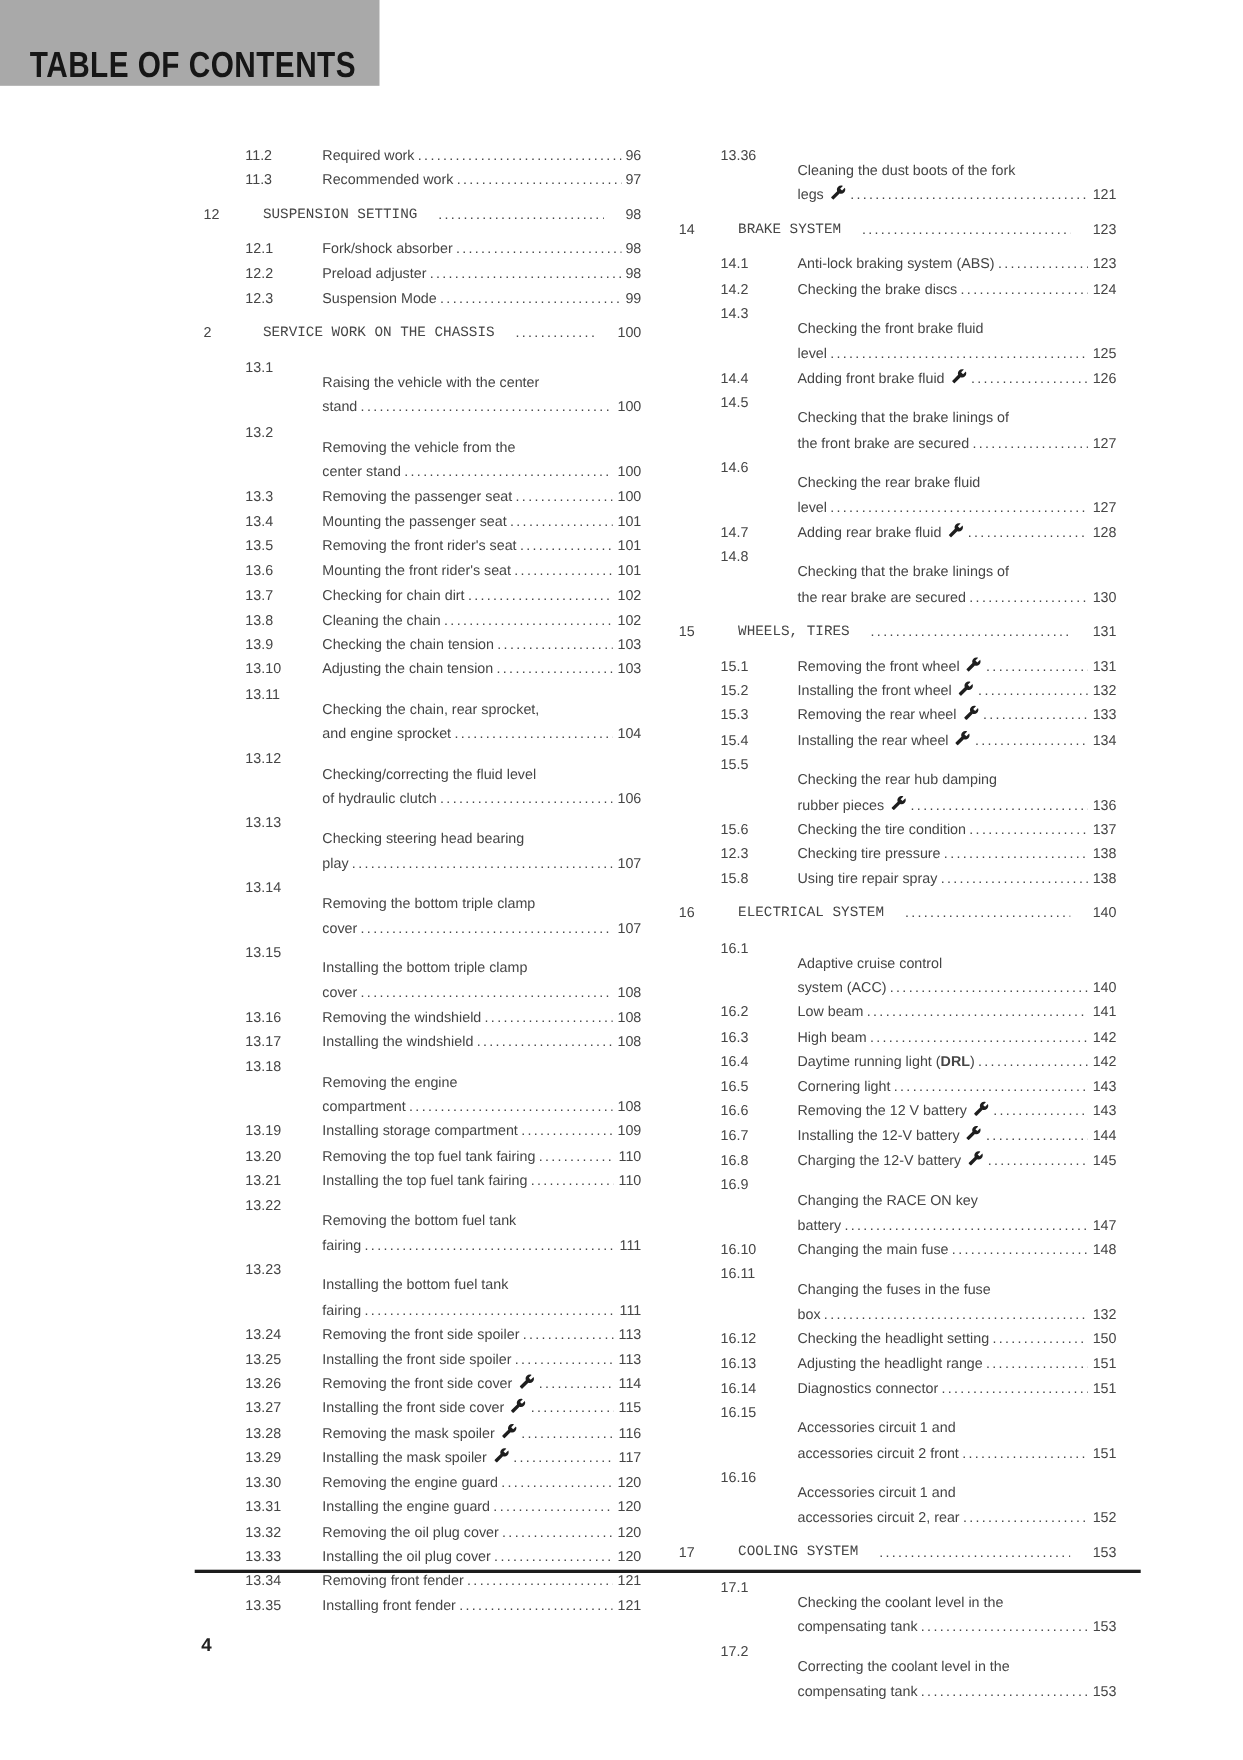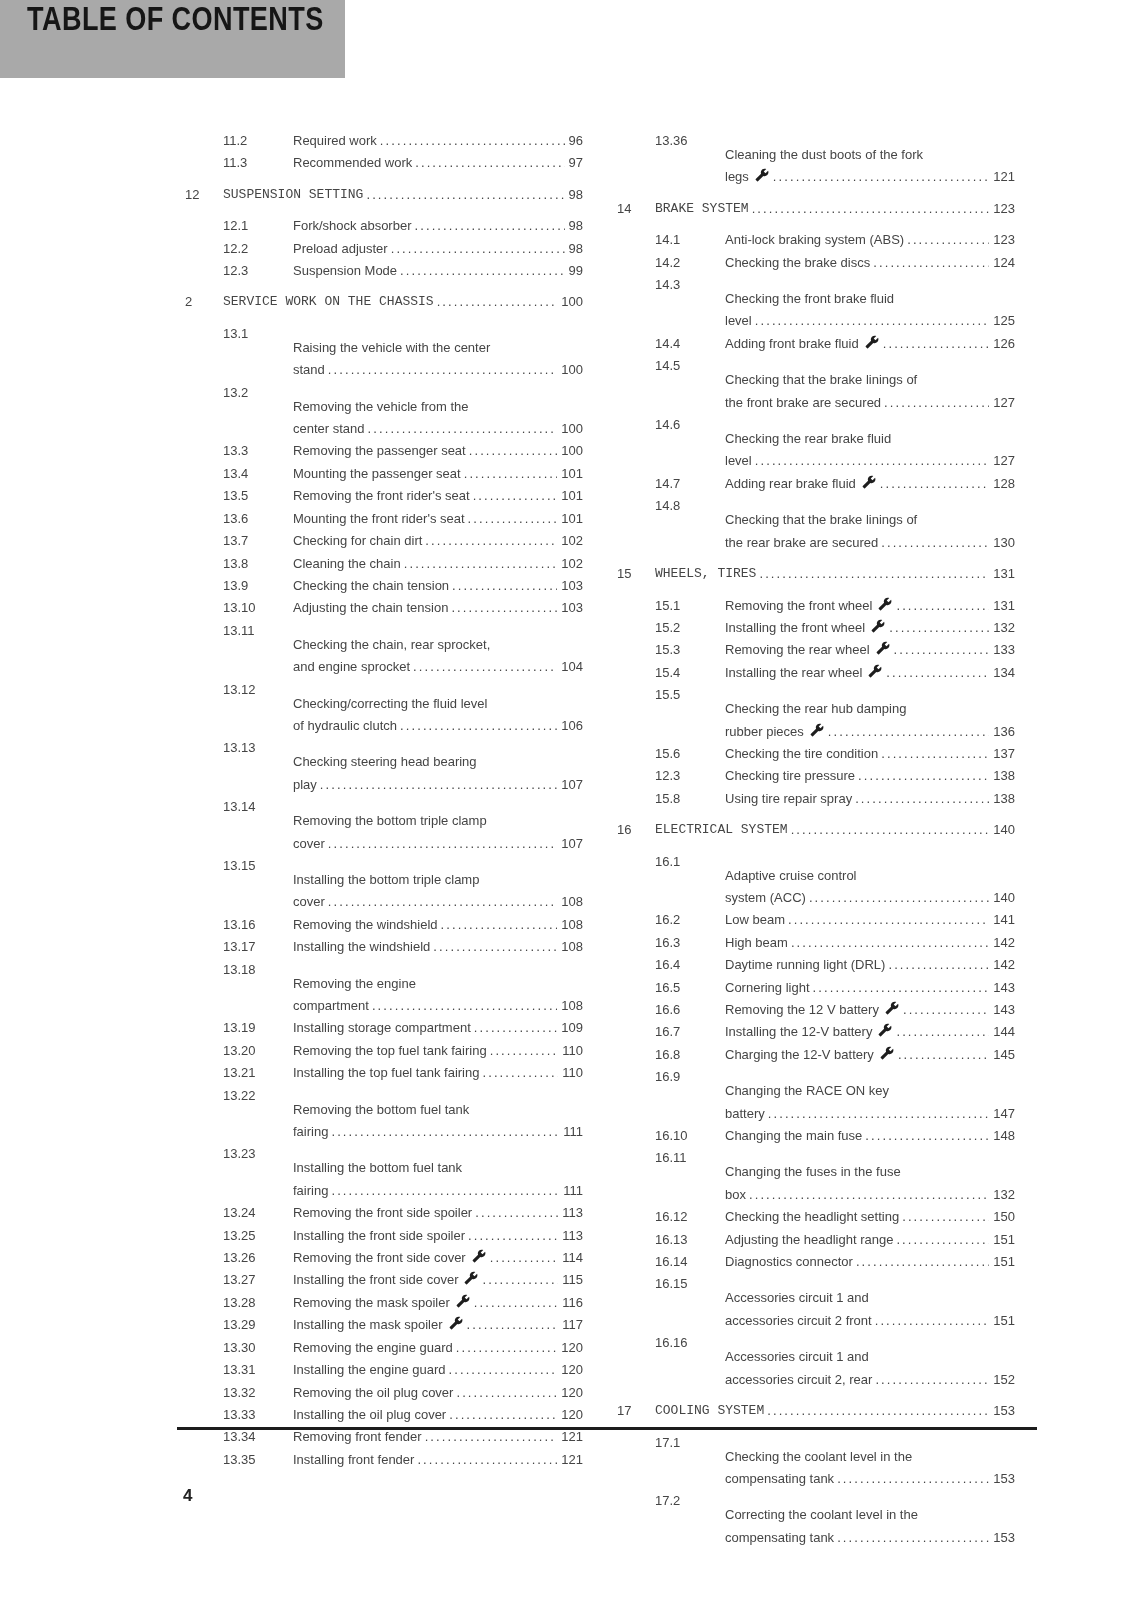--- a/index.html
+++ b/index.html
@@ -10,21 +10,21 @@
     font-family: "Liberation Sans", sans-serif;
     color: #454545;
     overflow: hidden;
   }
 
   
   .header-box {
     position: absolute; left: 0; top: 0;
     width: 345px; height: 78px;
     background: #a9a9a9;
-    display: flex; align-items: flex-start;
+    display: flex; align-items: flex-end;
   }
   .header-title {
     font-weight: 700;
     font-size: 33px;
     color: #161616;
     padding-left: 33px;
     white-space: nowrap;
     transform: scaleX(0.82);
     transform-origin: left center;
     letter-spacing: 0.5px;
@@ -33,31 +33,31 @@
   
   .content {
     position: absolute; left: 185px; top: 130px;
     width: 830px;
     display: flex; gap: 34px;
     font-size: 13px;
     line-height: 22.4px;
   }
   .col { width: 398px; flex: none; }
 
-  .sec { display: flex; margin: 9px 0; white-space: nowrap; }
+  .sec { display: flex; margin: 9px 0; white-space: nowrap; gap: 16px; }
   .sec-num { width: 38px; flex: none; }
   .sec-title { flex: none; font-family: Liberation Mono, monospace; }
 
   .entry { display: flex; margin-left: 38px; }
   .e-num { width: 70px; flex: none; }
   .e-body { flex: 1; min-width: 0; }
   .e-line { white-space: nowrap; margin-top: 14px; }
   .e-last { display: flex; white-space: nowrap; }
   .e-txt { flex: none; }
-  .bold { font-weight: 400; }
+  .bold { font-weight: 700; }
 
   .dots {
     flex: 1; min-width: 8px;
     overflow: hidden; white-space: nowrap;
     letter-spacing: 2.1px;
     margin: 0 3px 0 3px;
   }
   .dots::after {
     content: "................................................................................................";
   }

